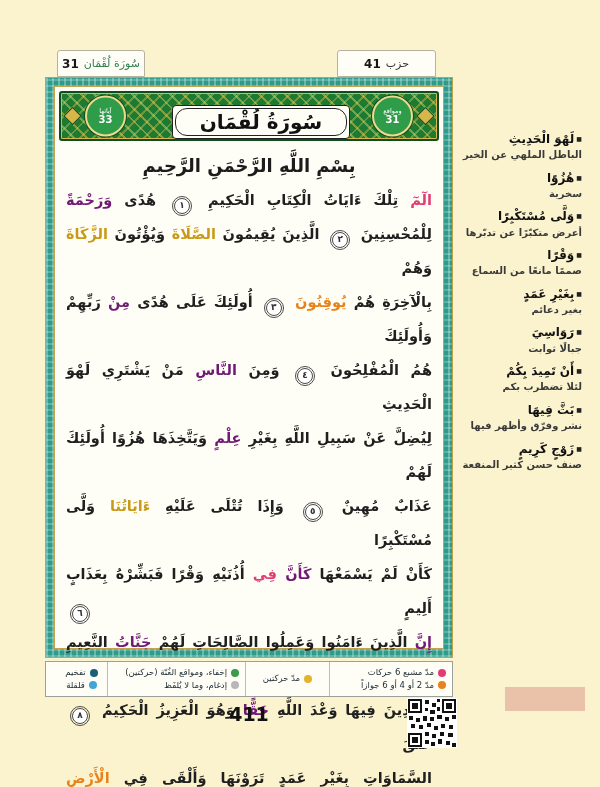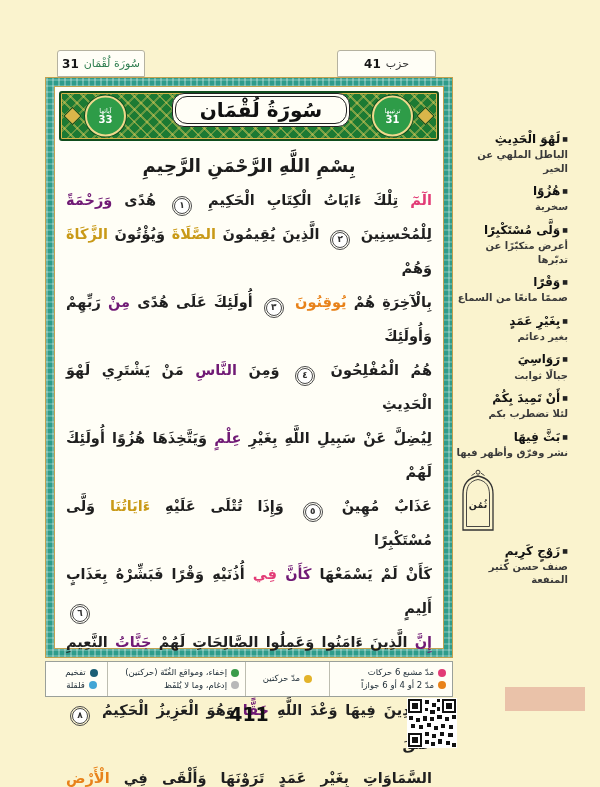--- a/index.html
+++ b/index.html
@@ -17,48 +17,48 @@
          padding:8px;border:1px solid #C2A14F;background-color:#2F9C8B;
          background-image:repeating-linear-gradient(90deg,rgba(255,255,255,.28) 0 2px,transparent 2px 6px),
                           repeating-linear-gradient(0deg,rgba(255,255,255,.22) 0 2px,transparent 2px 6px);}
   .frame-inner{background:#FFFEF6;width:100%;height:100%;box-sizing:border-box;
                border:1px solid #C2A14F;padding:4px;display:flex;flex-direction:column;}
   
   .banner{height:46px;flex:0 0 46px;position:relative;border:2px solid #0F4D1D;border-radius:3px;
           background-color:#1C7A33;
           background-image:repeating-linear-gradient(45deg,rgba(240,210,90,.45) 0 2px,transparent 2px 9px),
                            repeating-linear-gradient(-45deg,rgba(240,210,90,.35) 0 2px,transparent 2px 9px);
-          box-shadow:inset 0 0 0 1px #D9B64A;display:flex;align-items:flex-start;justify-content:center;padding-left:24px;}
+          box-shadow:inset 0 0 0 1px #D9B64A;display:flex;align-items:flex-end;justify-content:center;padding-left:24px;}
   .knot{position:absolute;top:50%;width:11px;height:11px;background:#D9B64A;
         transform:translateY(-50%) rotate(45deg);border:1px solid #0F4D1D;}
   .knot-l{left:5px;} .knot-r{right:5px;}
   .medallion{position:absolute;top:50%;transform:translateY(-50%);width:37px;height:37px;border-radius:50%;
              background:#2E9C48;border:2px solid #EFD98C;box-shadow:0 0 0 1px #0F4D1D;
              display:flex;flex-direction:column;align-items:center;justify-content:center;color:#fff;line-height:1.05;}
   .medallion .lbl{font-size:6.5px;} .medallion .n{font-size:10px;font-weight:bold;}
   .med-l{left:24px;} .med-r{right:24px;}
-  .cartouche-outer{background:#FFFEF6;border:1.5px solid #222;border-radius:12px;padding:2px;}
+  .cartouche-outer{background:#FFFEF6;border:1.5px solid #222;border-radius:4px;padding:2px;}
   .cartouche{border:1px solid #222;border-radius:12px;padding:1px 24px;font-size:20px;font-weight:bold;color:#111;
              background:#FFFEF6;white-space:nowrap;}
   
   .bismillah{flex:0 0 26px;text-align:center;font-size:18px;font-weight:bold;color:#1c1c1c;
              padding-top:14px;direction:rtl;}
   .qtext{flex:1;display:flex;flex-direction:column;justify-content:space-between;
          direction:rtl;padding:2px 7px 4px;}
   .qline{font-size:14.5px;font-weight:bold;color:#1f1f1f;line-height:34px;
          text-align:justify;text-align-last:justify;word-spacing:1px;}
   .ayah-marker{display:inline-flex;align-items:center;justify-content:center;min-width:16px;height:16px;
                padding:0 1px;border:1px solid #4a4a4a;outline:1px solid #4a4a4a;outline-offset:1px;
                border-radius:50%;font-size:9px;font-weight:bold;color:#333;background:#fff;
                margin:0 6px;vertical-align:-3px;line-height:1;box-sizing:border-box;}
   .tj-p{color:#E23B76;} .tj-o{color:#E8821A;} .tj-y{color:#C99A18;}
   .tj-g{color:#701a75;}
   
   .sidebar{position:absolute;left:453px;top:131px;width:147px;box-sizing:border-box;
-           padding-right:32px;direction:rtl;}
+           padding-right:18px;direction:rtl;}
   .sb-item{margin-bottom:8px;}
   .sb-word{font-weight:bold;font-size:12px;color:#111;line-height:1.35;}
   .sb-word::before{content:"■ ";font-size:6px;vertical-align:2px;color:#222;}
   .sb-meaning{font-size:10px;color:#3a3a3a;line-height:1.35;margin-top:1px;font-weight:bold;}
   .thumn{margin:3px 70px 5px auto;width:40px;}
   
   .legend{position:absolute;left:45px;top:661px;width:408px;height:36px;background:#FFFEF6;
           border:1px solid #9aa09a;box-sizing:border-box;display:flex;direction:rtl;align-items:stretch;}
   .lg-col{display:flex;flex-direction:column;justify-content:center;gap:3px;padding:2px 6px;box-sizing:border-box;}
   .lg-col + .lg-col{border-right:1px solid #bdbdb0;}
@@ -87,21 +87,21 @@
   <div class="frame-inner">
 
     <div class="banner">
       <span class="knot knot-l"></span>
       <span class="knot knot-r"></span>
       <div class="medallion med-l">
         <span class="lbl">آياتها</span>
         <span class="n">33</span>
       </div>
       <div class="medallion med-r">
-        <span class="lbl">ترتيبها</span>
+        <span class="lbl">ومواقع</span>
         <span class="n">31</span>
       </div>
       <div class="cartouche-outer">
         <div class="cartouche">سُورَةُ لُقْمَان</div>
       </div>
     </div>
 
     <div class="bismillah">بِسْمِ اللَّهِ الرَّحْمَنِ الرَّحِيمِ</div>
 
     <div class="qtext">
@@ -145,27 +145,20 @@
       <div class="sb-meaning">جبالًا ثوابت</div>
     </div>
     <div class="sb-item">
       <div class="sb-word">أَنْ تَمِيدَ بِكُمْ</div>
       <div class="sb-meaning">لئلا تضطرب بكم</div>
     </div>
     <div class="sb-item">
       <div class="sb-word">بَثَّ فِيهَا</div>
       <div class="sb-meaning">نشر وفرّق وأظهر فيها</div>
     </div>
-    <div class="thumn"><svg width="40" height="66" viewBox="0 0 40 66">
-        <path d="M20 8 C10 10 5 16 5 26 L5 62 L35 62 L35 26 C35 16 30 10 20 8 Z" fill="none" stroke="#333" stroke-width="1.3"></path>
-        <path d="M20 11.5 C12 13 8.5 18 8.5 27 L8.5 58.5 L31.5 58.5 L31.5 27 C31.5 18 28 13 20 11.5 Z" fill="none" stroke="#333" stroke-width="0.9"></path>
-        <circle cx="20" cy="4.2" r="2" fill="none" stroke="#333" stroke-width="1"></circle>
-        <path d="M13.5 7.5 L17 5.2 M26.5 7.5 L23 5.2" stroke="#333" stroke-width="0.9"></path>
-        <text x="20" y="40" text-anchor="middle" font-size="9.5" font-weight="bold" fill="#222">ثُمُن</text>
-      </svg></div>
     <div class="sb-item">
       <div class="sb-word">زَوْجٍ كَرِيمٍ</div>
       <div class="sb-meaning">صنف حسن كثير المنفعة</div>
     </div>
   </div>
 
 <div class="legend">
   <div style="display:flex;direction:rtl;width:100%;">
       <div class="lg-col lg-col0">
         <div class="lg-row">

